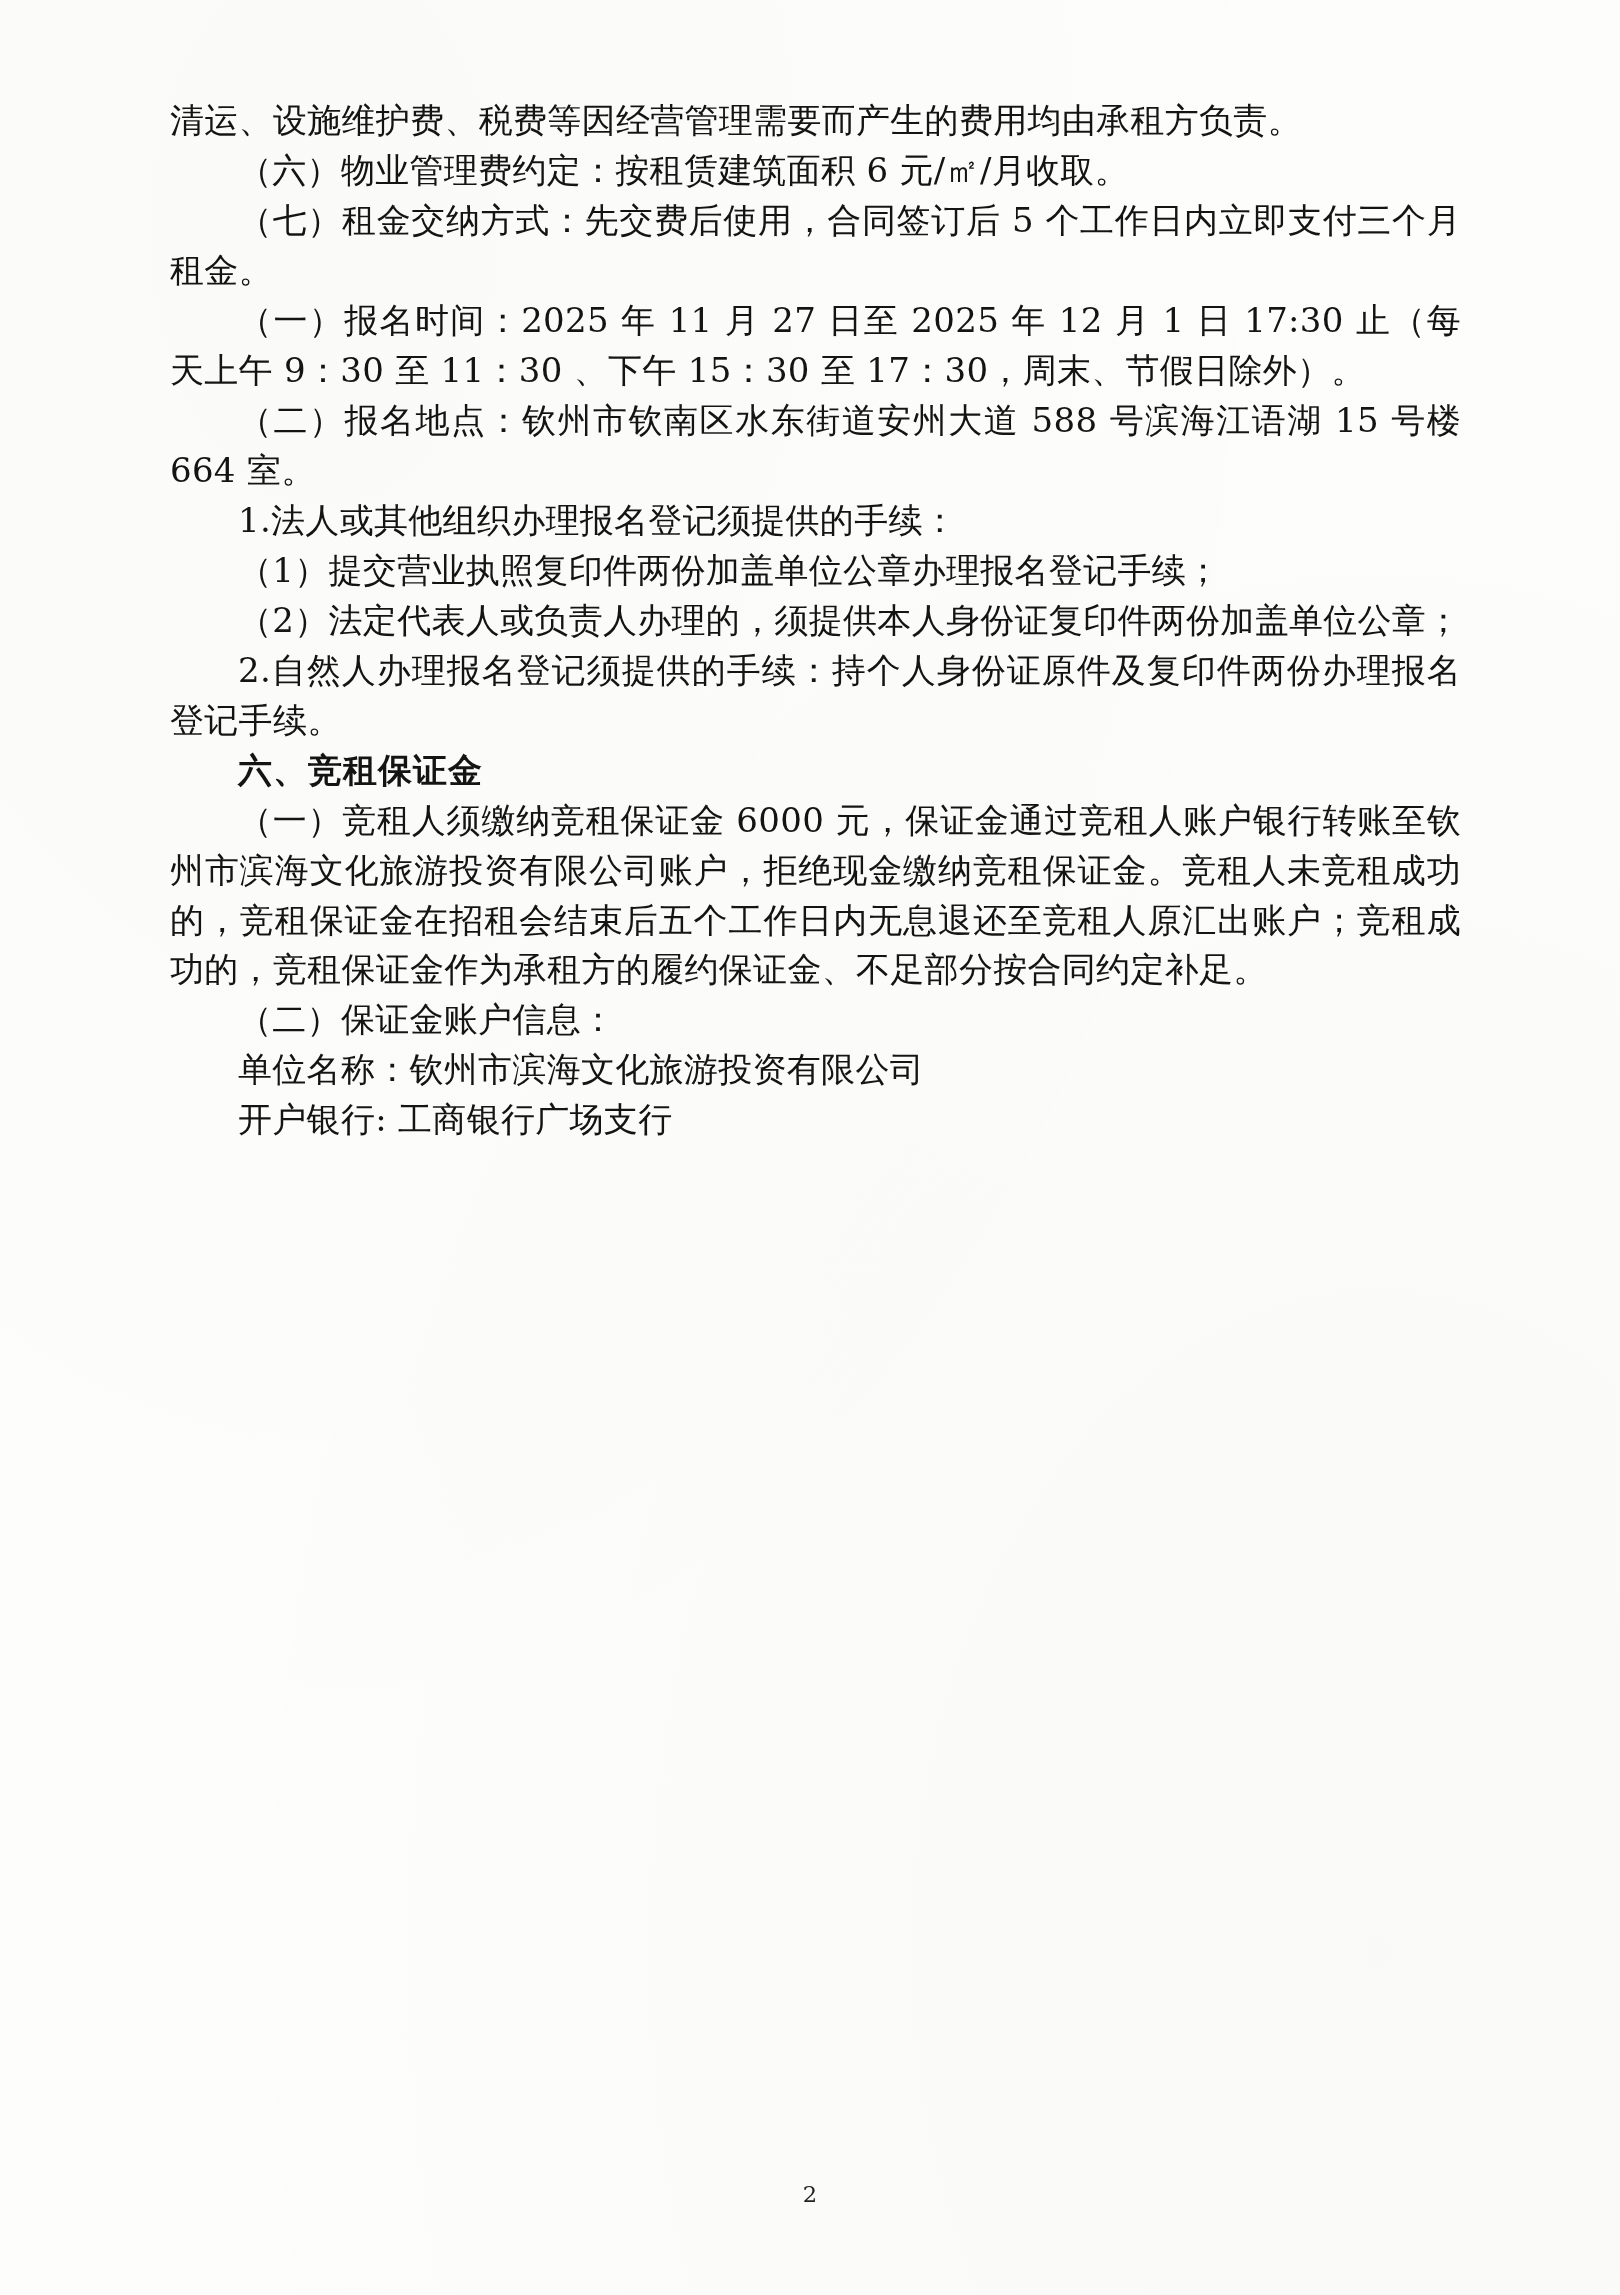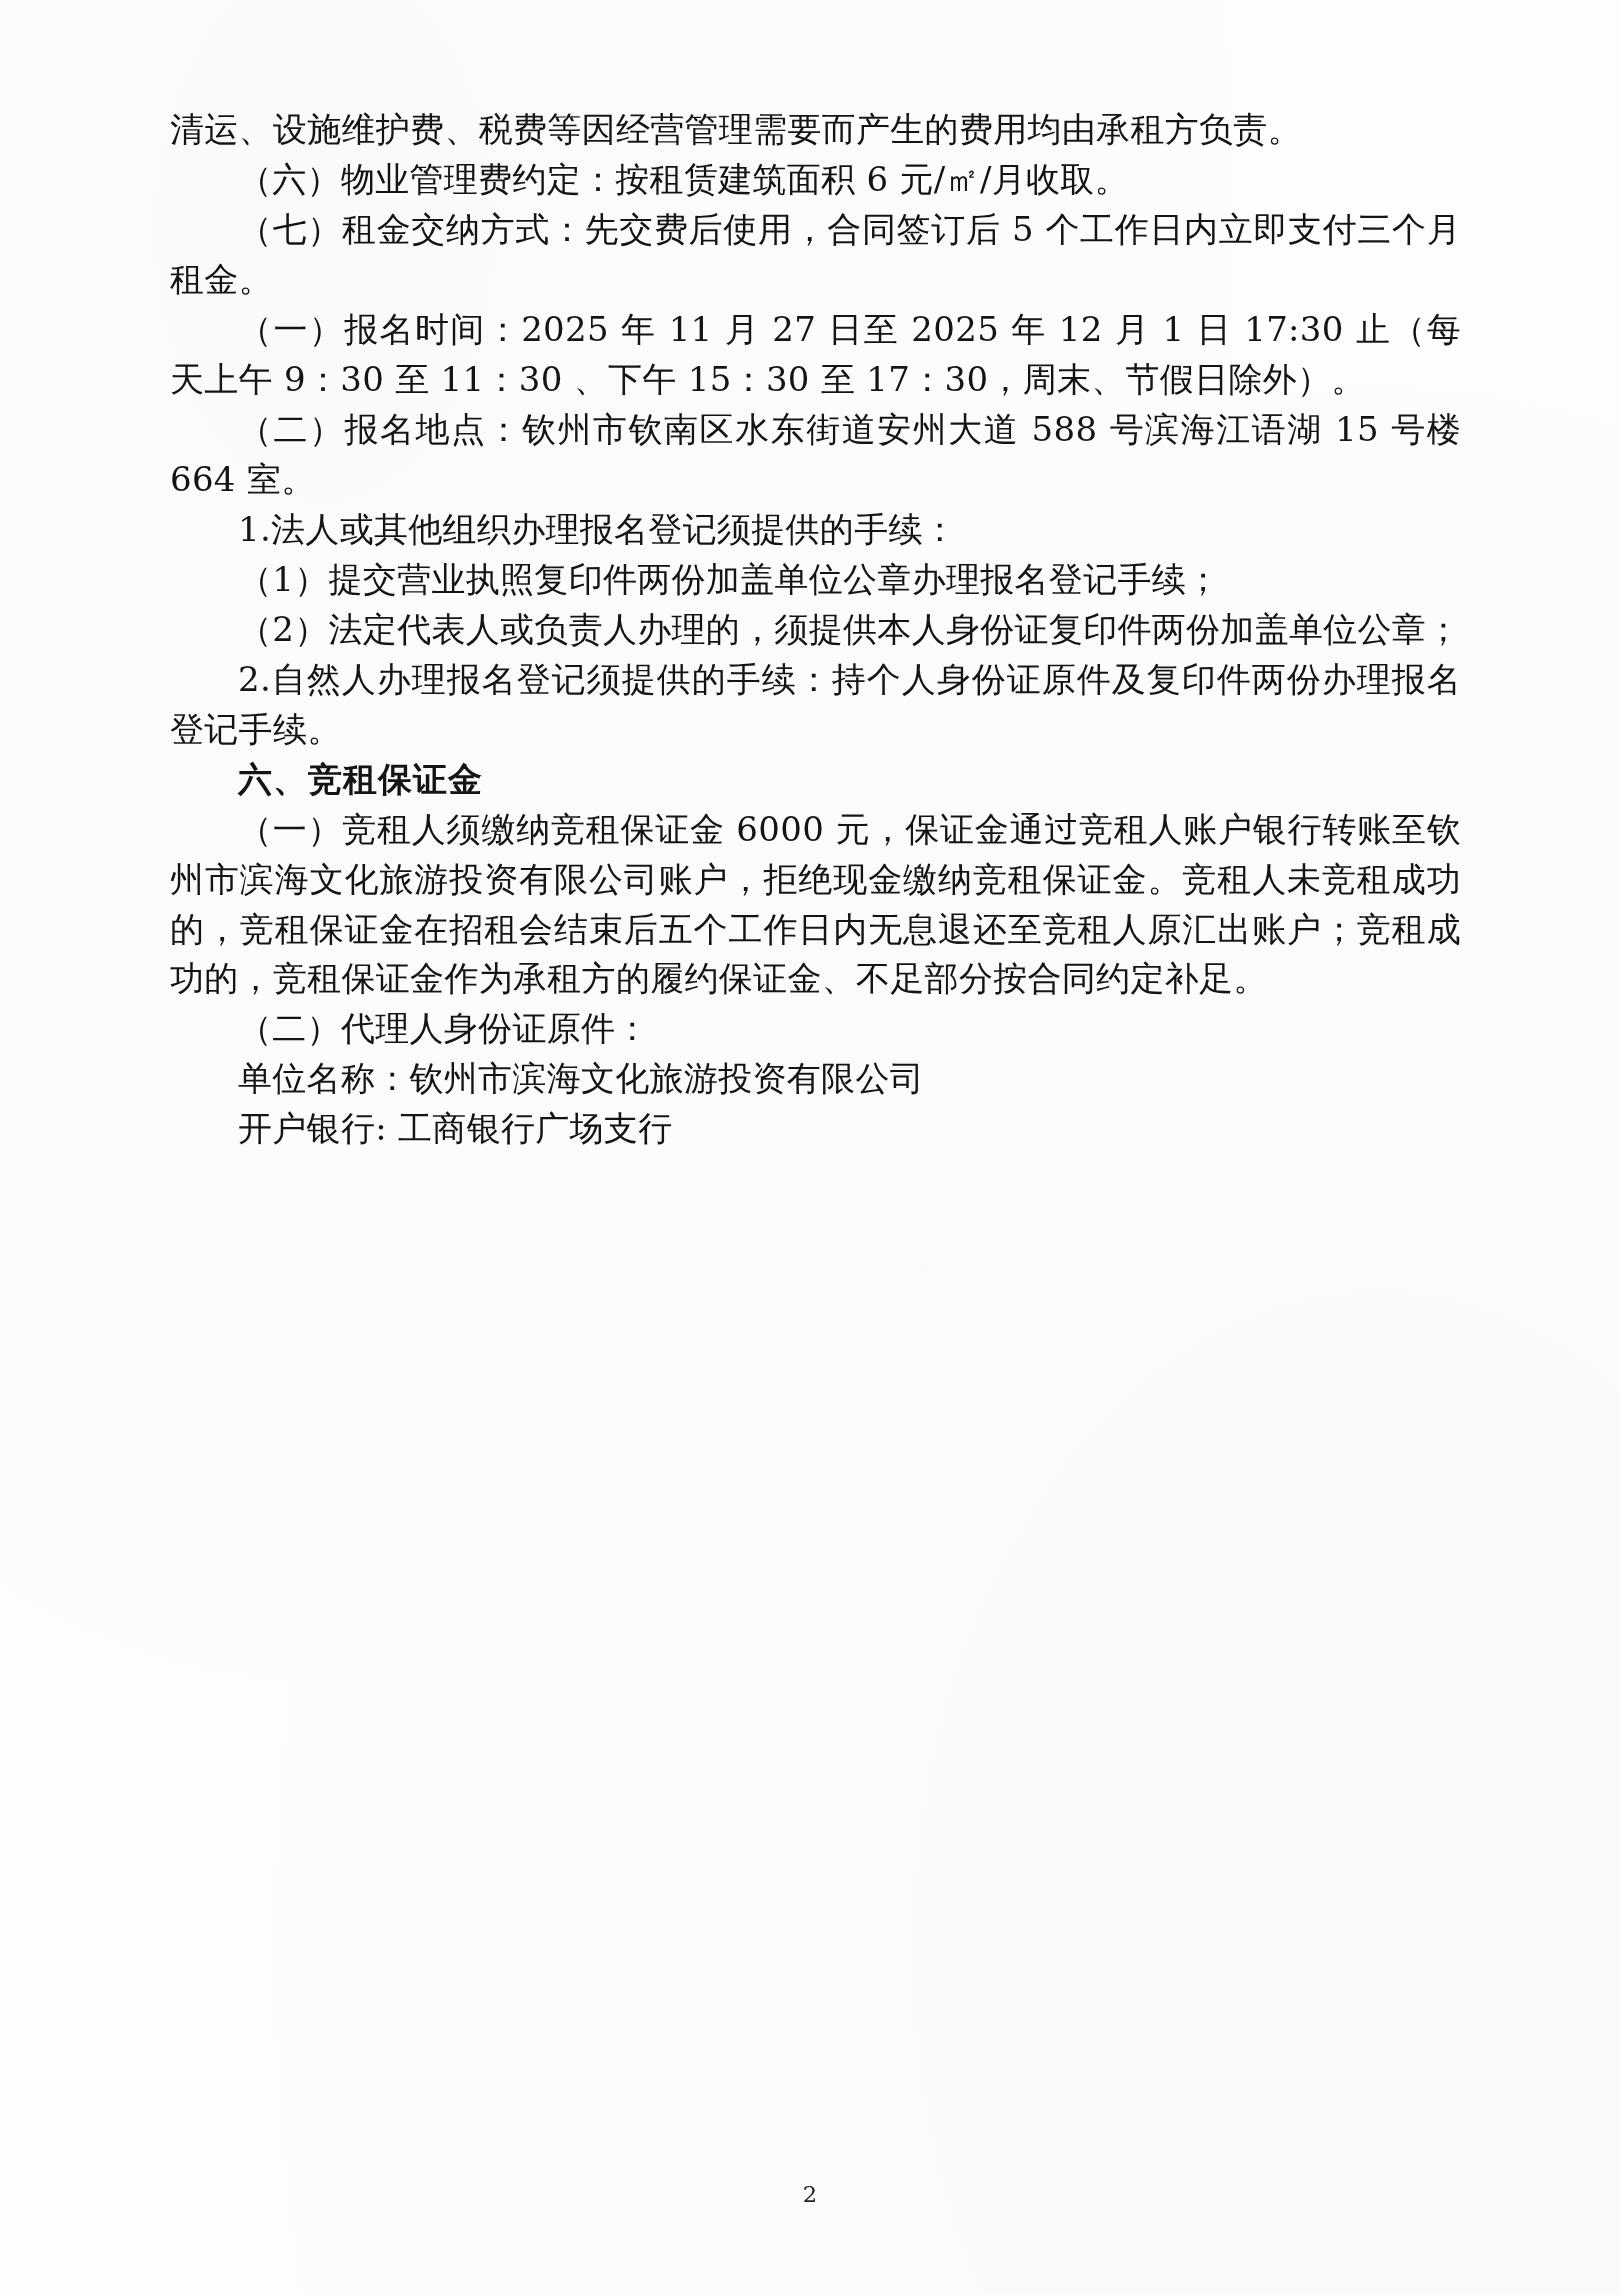--- a/index.html
+++ b/index.html
@@ -21,21 +21,21 @@
     position: absolute;
     inset: 0;
     background: #fdfdfb;
     background-image:
       radial-gradient(ellipse at 20% 10%, rgba(0,0,0,0.012), rgba(0,0,0,0) 60%),
       radial-gradient(ellipse at 85% 85%, rgba(0,0,0,0.015), rgba(0,0,0,0) 65%);
   }
   .content {
     position: absolute;
     left: 170px;
-    top: 105px;
+    top: 96px;
     width: 1291px;
   }
   p {
     margin: 0;
     font-size: 34px;
     line-height: 1.47;
     letter-spacing: 0.3px;
     color: #141414;
     text-align: justify;
     text-justify: inter-ideograph;
@@ -89,21 +89,21 @@
 
     <p class="indent">（2）法定代表人或负责人办理的，须提供本人身份证复印件两份加盖单位公章；</p>
 
 
     <p class="indent">2.自然人办理报名登记须提供的手续：持个人身份证原件及复印件两份办理报名登记手续。</p>
 
     <p class="heading gap-sm">六、竞租保证金</p>
 
     <p class="indent">（一）竞租人须缴纳竞租保证金 6000 元，保证金通过竞租人账户银行转账至钦州市滨海文化旅游投资有限公司账户，拒绝现金缴纳竞租保证金。竞租人未竞租成功的，竞租保证金在招租会结束后五个工作日内无息退还至竞租人原汇出账户；竞租成功的，竞租保证金作为承租方的履约保证金、不足部分按合同约定补足。</p>
 
-    <p class="indent">（二）代理人身份证原件：</p>
+    <p class="indent">（二）保证金账户信息：</p>
 
     <p class="indent">单位名称：钦州市滨海文化旅游投资有限公司</p>
 
     <p class="indent">开户银行: 工商银行广场支行</p>
 
   </div>
 
   <div class="page-number">2</div>
 </div>
 

